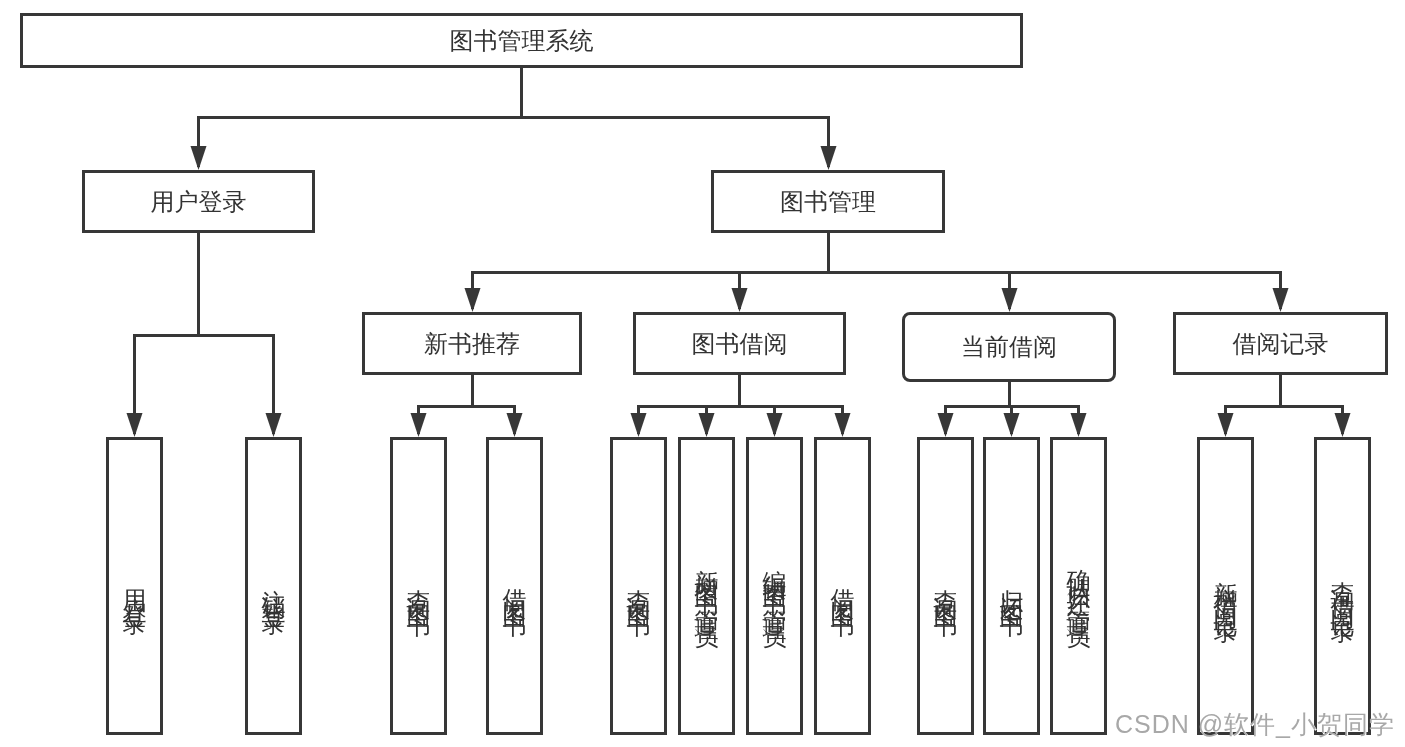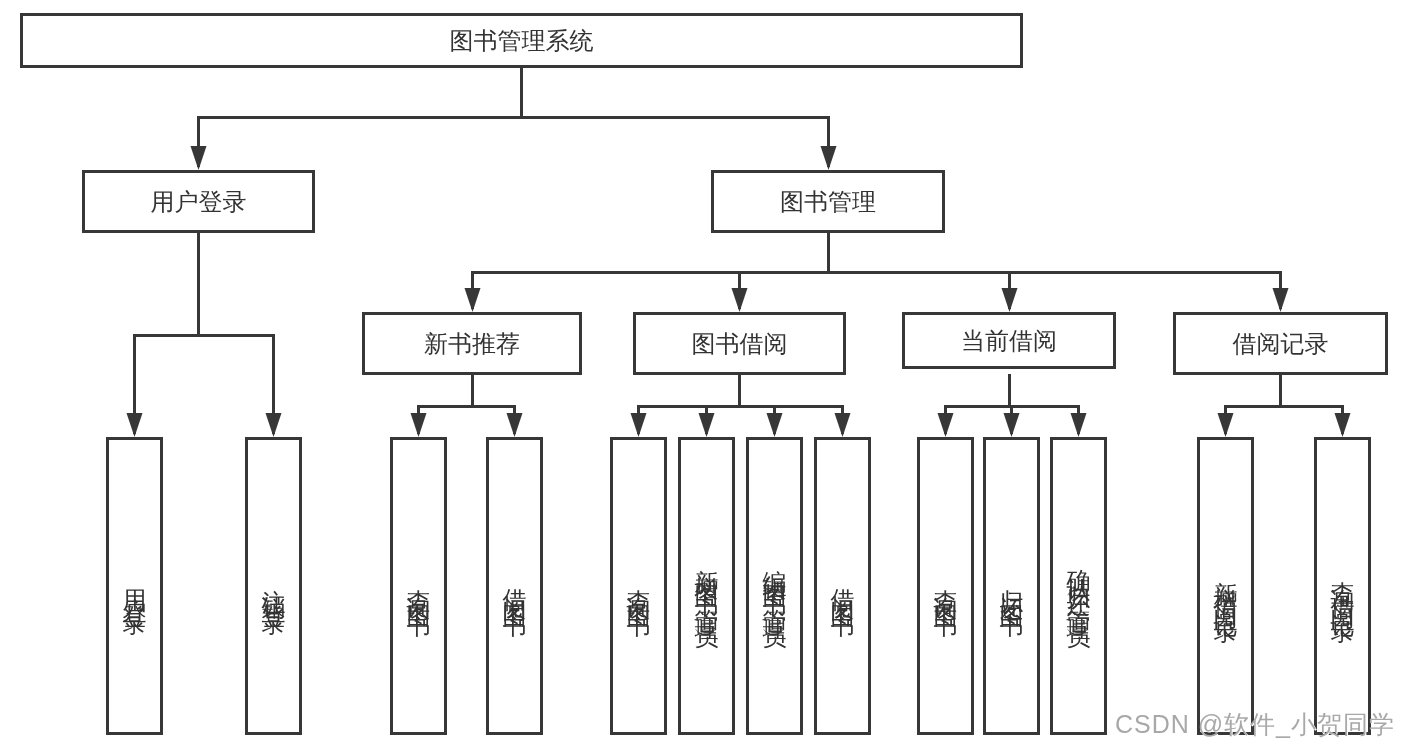--- a/index.html
+++ b/index.html
@@ -103,21 +103,21 @@
   <div class="node" style="left:711px;top:170px;width:234px;height:63px;">
     <span>图书管理</span>
   </div>
 
   <div class="node" style="left:362px;top:312px;width:220px;height:63px;">
     <span>新书推荐</span>
   </div>
   <div class="node" style="left:633px;top:312px;width:213px;height:63px;">
     <span>图书借阅</span>
   </div>
-  <div class="node" style="left:902px;top:312px;width:214px;height:57px;">
+  <div class="node" style="left:902px;top:312px;width:214px;height:70px;border-radius:8px;">
     <span>当前借阅</span>
   </div>
   <div class="node" style="left:1173px;top:312px;width:215px;height:63px;">
     <span>借阅记录</span>
   </div>
 
   <div class="node leaf" style="left:106px;top:437px;width:57px;height:298px;">
     <span class="v">用户登录</span>
   </div>
   <div class="node leaf" style="left:245px;top:437px;width:57px;height:298px;">

